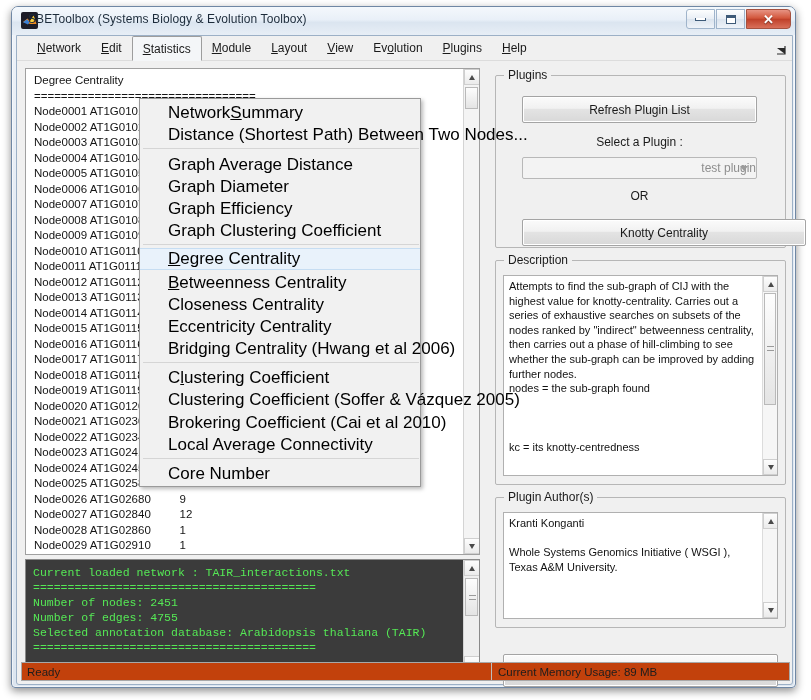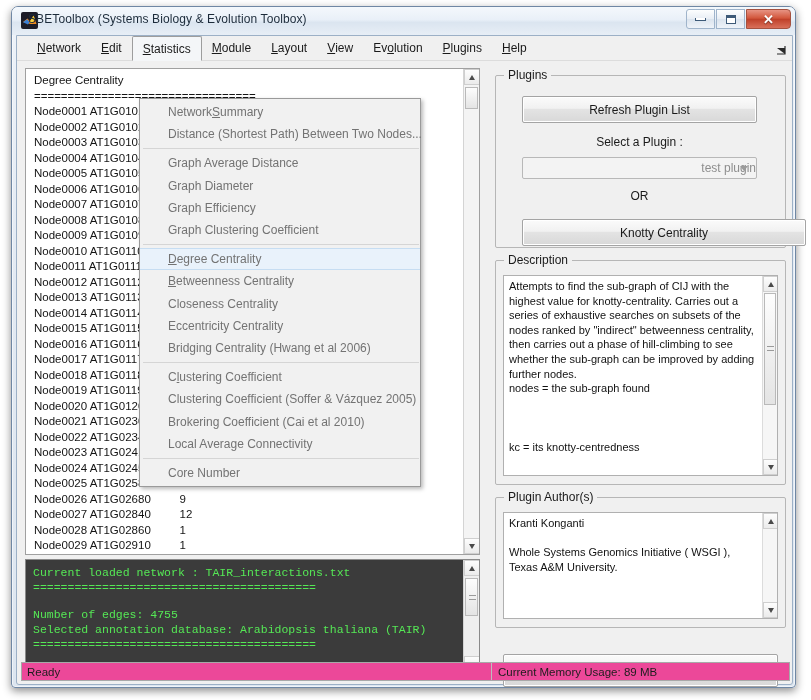--- a/index.html
+++ b/index.html
@@ -240,43 +240,43 @@
     left: 122px; top: 62px;
     width: 282px;
     background: #f1f1f1;
     border: 1px solid #9a9a9a;
     box-shadow: 2px 2px 4px rgba(0,0,0,0.28);
     padding: 2px 0;
     z-index: 50;
   }
   .dd-item {
     height: 22.2px;
-    display: flex; align-items: center;
+    display: flex; align-items: flex-end;
     padding-left: 28px;
-    font-size: 12px; color: #737373;
+    font-size: 17px; color: #000000;
     cursor: default;
     white-space: nowrap;
   }
   .dd-item.sel {
     background: #e9f2fb;
     border-top: 1px solid #c6ddf2;
     border-bottom: 1px solid #c6ddf2;
   }
   .dd-sep {
     height: 1px; margin: 3px 1px 3px 3px;
     background: #d5d5d5;
   }
   .dd-item u { text-decoration: underline; }
 
   
   .statusbar {
     position: absolute;
     left: 4px; bottom: 3px;
     width: 769px; height: 19px;
-    background: #ec4899;
+    background: #c2410c;
     border: 1px solid #a8a8a8;
     display: flex; align-items: center;
   }
   .sbar-left {
     width: 470px;
     padding-left: 5px;
     font-size: 11.5px; color: #1d1d1d;
     border-right: 1px solid #bdbdbd;
     height: 100%;
     display: flex; align-items: center;
@@ -381,21 +381,22 @@
             <div class="sb-btn bottom">
                 <span class="arrow-dn"></span>
               </div>
           </div>
         </div>
 
         <div class="console">
           <div class="con-inner" id="console-body">
               <div class="con-row" style="color: rgb(85, 232, 85);">Current loaded network : TAIR_interactions.txt</div>
               <div class="con-row" style="color: rgb(85, 232, 85);">=========================================</div>
-              <div class="con-row" style="color: rgb(85, 232, 85); margin-top: 12px;">Number of edges: 4755</div>
+              <div class="con-row" style="color: rgb(85, 232, 85);">Number of nodes: 2451</div>
+              <div class="con-row" style="color: rgb(85, 232, 85);">Number of edges: 4755</div>
               <div class="con-row" style="color: rgb(85, 232, 85);">Selected annotation database: Arabidopsis thaliana (TAIR)</div>
               <div class="con-row" style="color: rgb(85, 232, 85);">=========================================</div>
             </div>
           <div class="nl-scroll" style="background:#efefef;">
             <div class="sb-btn">
                 <span class="arrow-up"></span>
               </div>
             <div class="sb-thumb" style="top:18px;height:38px;">
               <span class="sb-grip" style="top:16px;"></span>
             </div>

